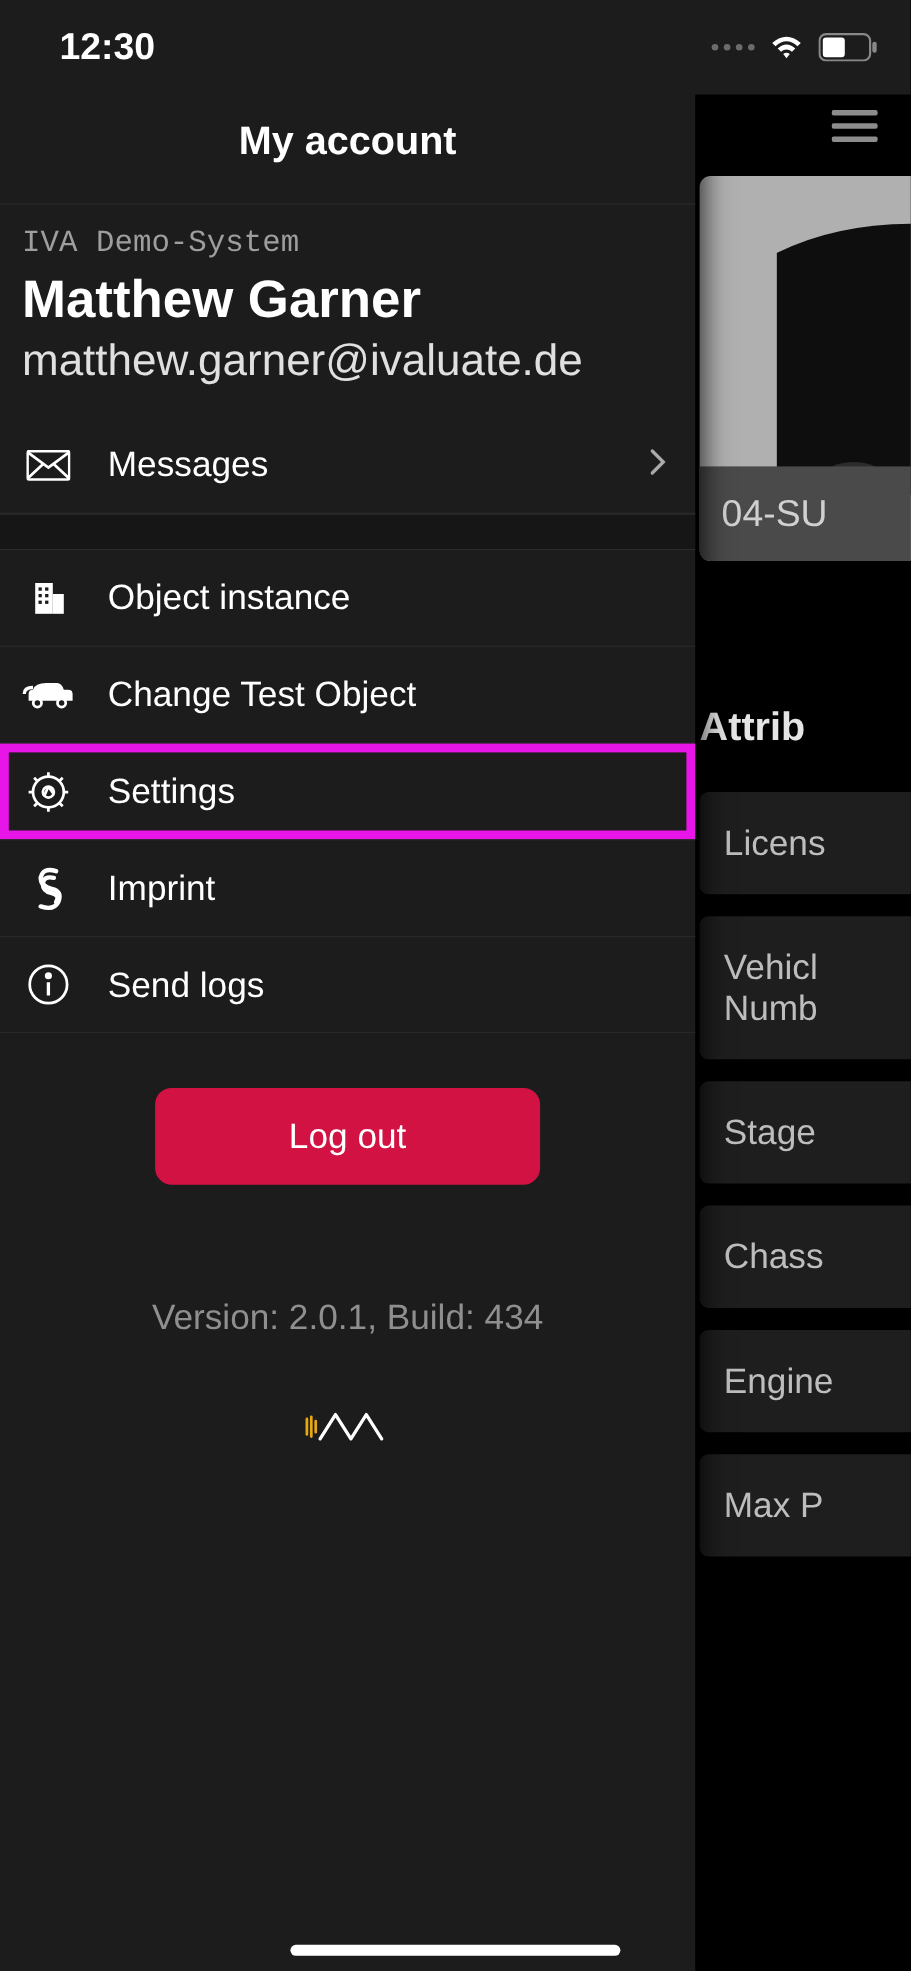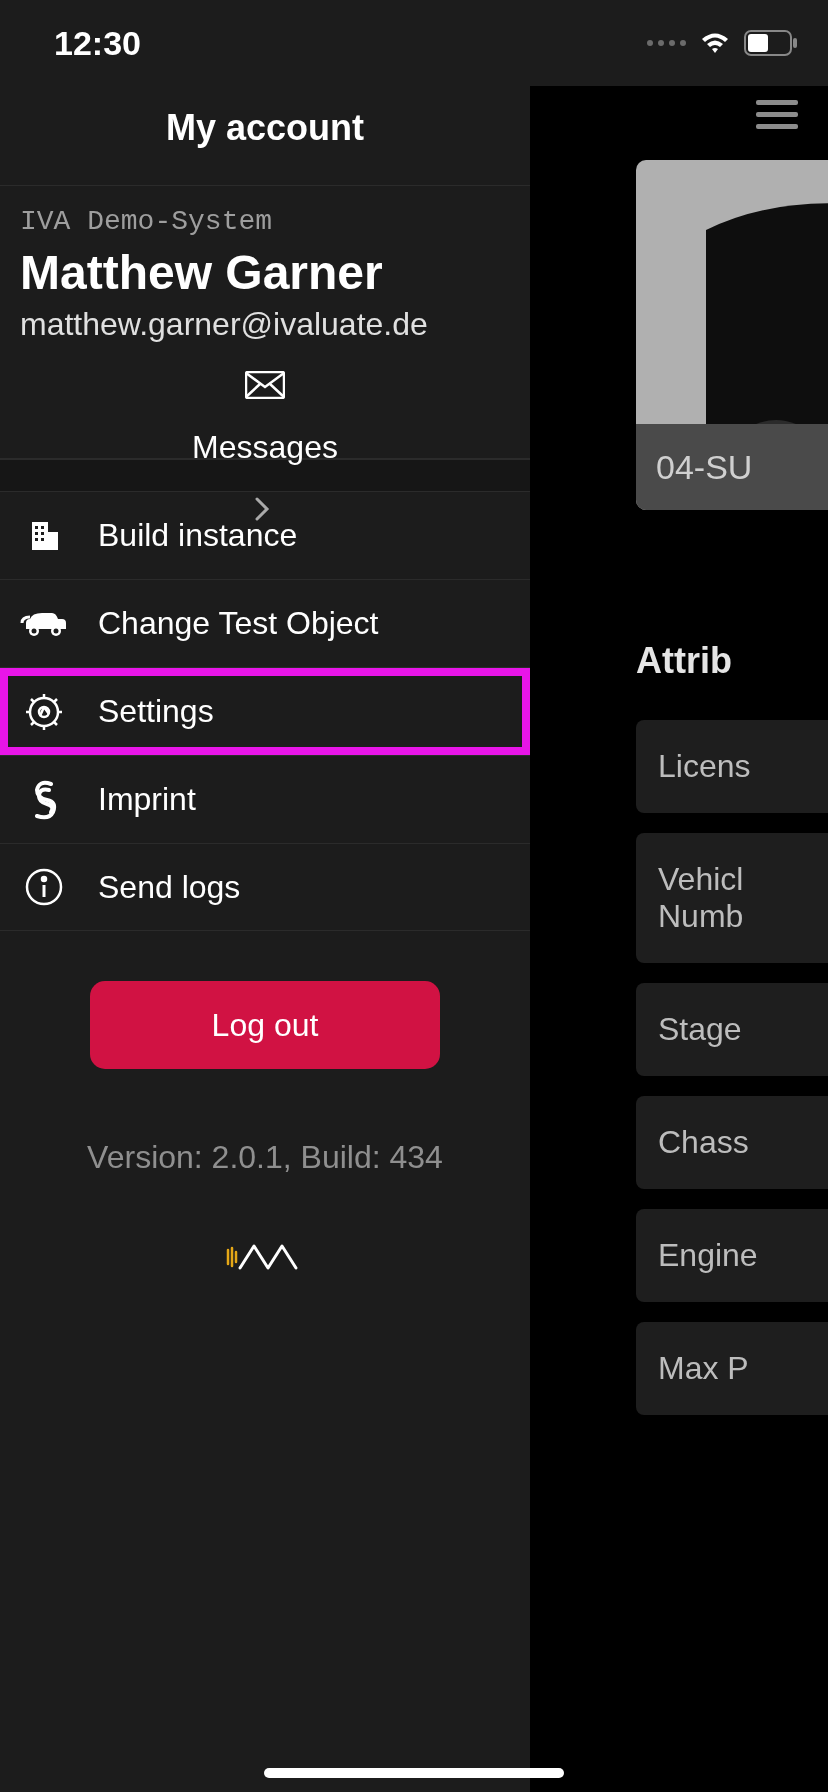--- a/index.html
+++ b/index.html
@@ -116,21 +116,21 @@
     padding: 28px 22px;
     margin-bottom: 20px;
     color: #bdbdbd;
     font-size: 32px;
   }
 
   
   .drawer {
     position: absolute;
     top: 0; left: 0;
-    width: 530px;
+    width: 632px;
     height: 1792px;
     background: #1c1c1c;
     z-index: 20;
     box-shadow: 6px 0 24px rgba(0,0,0,0.8);
   }
   .drawer-header {
     height: 186px;
     border-bottom: 1px solid #2b2b2b;
     display: flex;
     align-items: flex-end;
@@ -152,21 +152,21 @@
     margin-bottom: 8px;
     font-family: Liberation Mono, monospace;
   }
   .profile-name {
     font-size: 48px;
     font-weight: 600;
     color: #fff;
     margin-bottom: 6px;
   }
   .profile-email {
-    font-size: 32px;
+    font-size: 40px;
     color: #e0e0e0;
   }
 
   .row {
     display: flex;
     align-items: center;
     height: 88px;
     padding: 0 20px;
     border-top: 1px solid #2b2b2b;
     gap: 30px;
@@ -190,21 +190,20 @@
   }
   .section-gap {
     height: 32px;
     background: #161616;
     border-top: 1px solid #2b2b2b;
   }
   .messages-row {
     border-bottom: 1px solid #2b2b2b;
     border-top: none;
     margin-top: 20px;
-    flex-direction: column;
   }
 
   .highlight {
     position: absolute;
     inset: 0;
     border: 8px solid #e815e8;
     pointer-events: none;
   }
 
   .logout-wrap {
@@ -221,21 +220,21 @@
     color: #fff;
     font-size: 32px;
     font-weight: 500;
     cursor: pointer;
   }
 
   .version {
     text-align: center;
     font-size: 32px;
     color: #8f8f8f;
-    margin-top: 70px;
+    margin-top: 102px;
   }
 
   .logo {
     display: flex;
     justify-content: center;
     margin-top: 60px;
   }
 
   
   .home-indicator {
@@ -324,21 +323,21 @@
         <rect x="6" y="4" width="16" height="28"></rect>
         <rect x="22" y="14" width="10" height="18"></rect>
         <rect x="9" y="8" width="3" height="3" fill="#1c1c1c"></rect>
         <rect x="15" y="8" width="3" height="3" fill="#1c1c1c"></rect>
         <rect x="9" y="14" width="3" height="3" fill="#1c1c1c"></rect>
         <rect x="15" y="14" width="3" height="3" fill="#1c1c1c"></rect>
         <rect x="9" y="20" width="3" height="3" fill="#1c1c1c"></rect>
         <rect x="15" y="20" width="3" height="3" fill="#1c1c1c"></rect>
       </svg>
     </span>
-    <span class="row-label">Build instance</span>
+    <span class="row-label">Object instance</span>
   </div>
 
   <div class="row">
     <span class="icon">
       <svg width="48" height="30" viewBox="0 0 48 30" fill="#fff">
         <path d="M10 10 Q12 4 22 4 L32 4 Q36 4 38 10 L42 10 Q46 10 46 14 L46 20 L6 20 L6 14 Q6 10 10 10 Z"></path>
         <circle cx="14" cy="22" r="5" fill="#fff"></circle>
         <circle cx="14" cy="22" r="2.5" fill="#1c1c1c"></circle>
         <circle cx="36" cy="22" r="5" fill="#fff"></circle>
         <circle cx="36" cy="22" r="2.5" fill="#1c1c1c"></circle>

